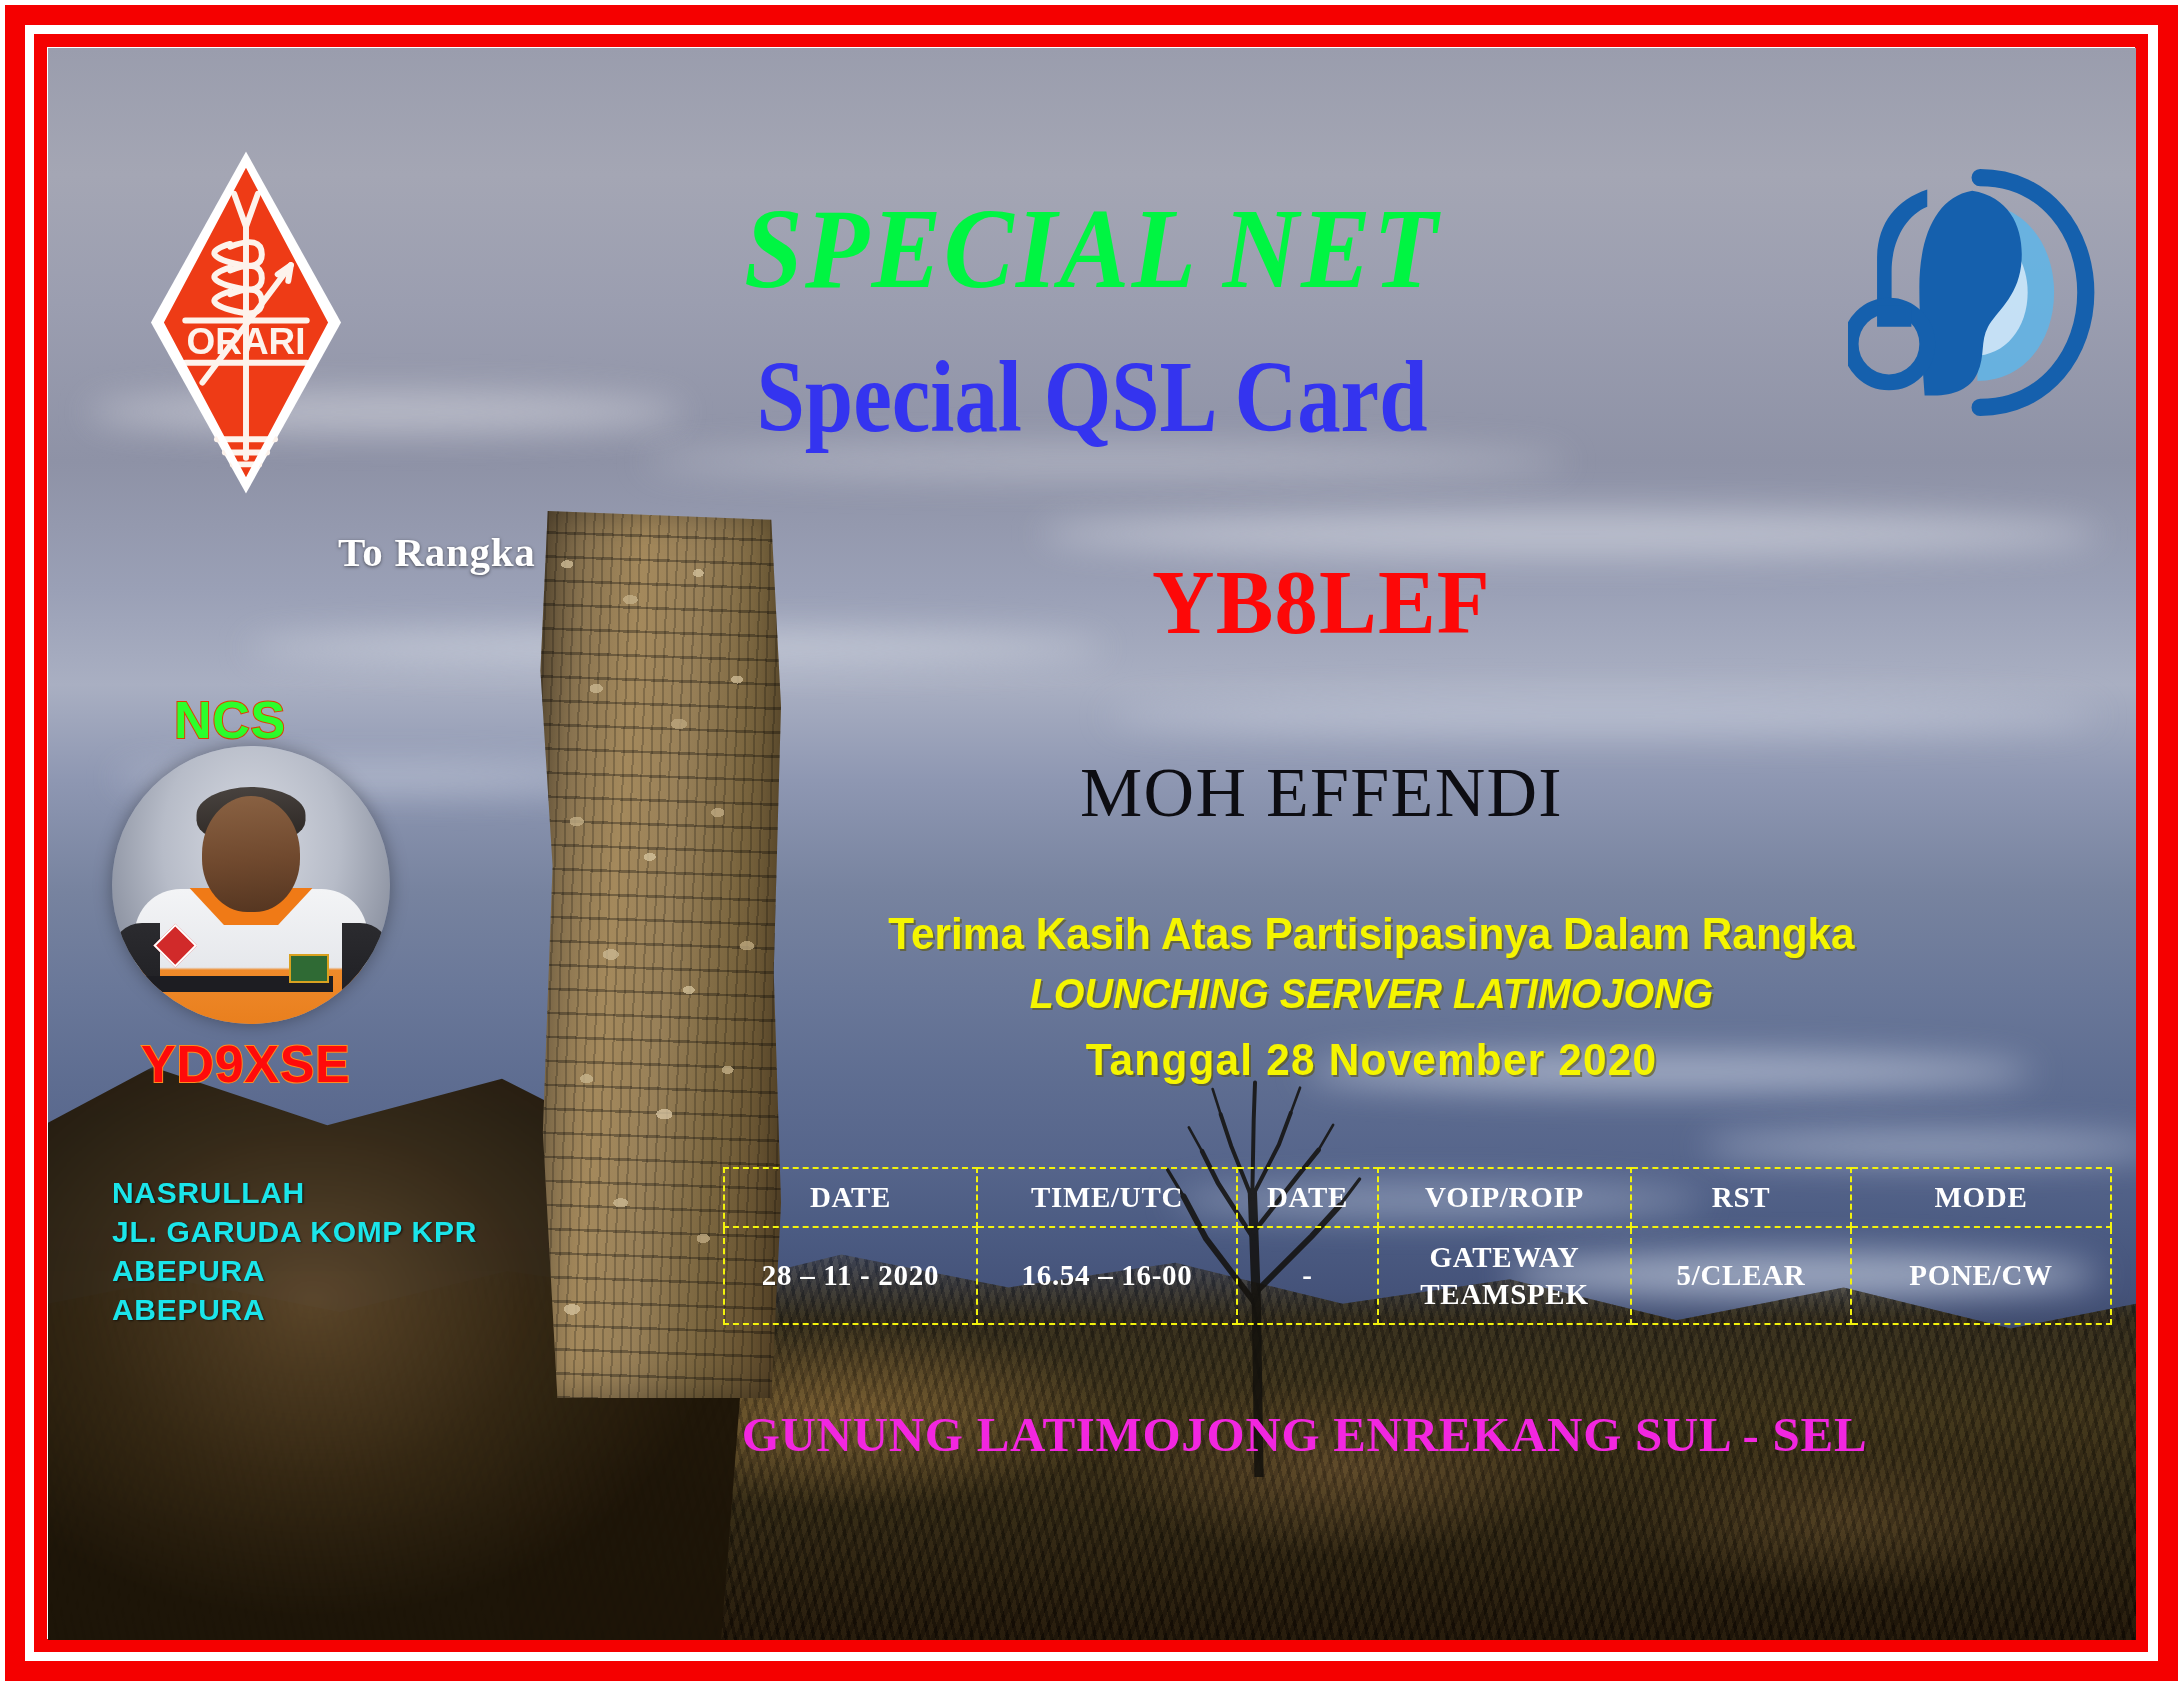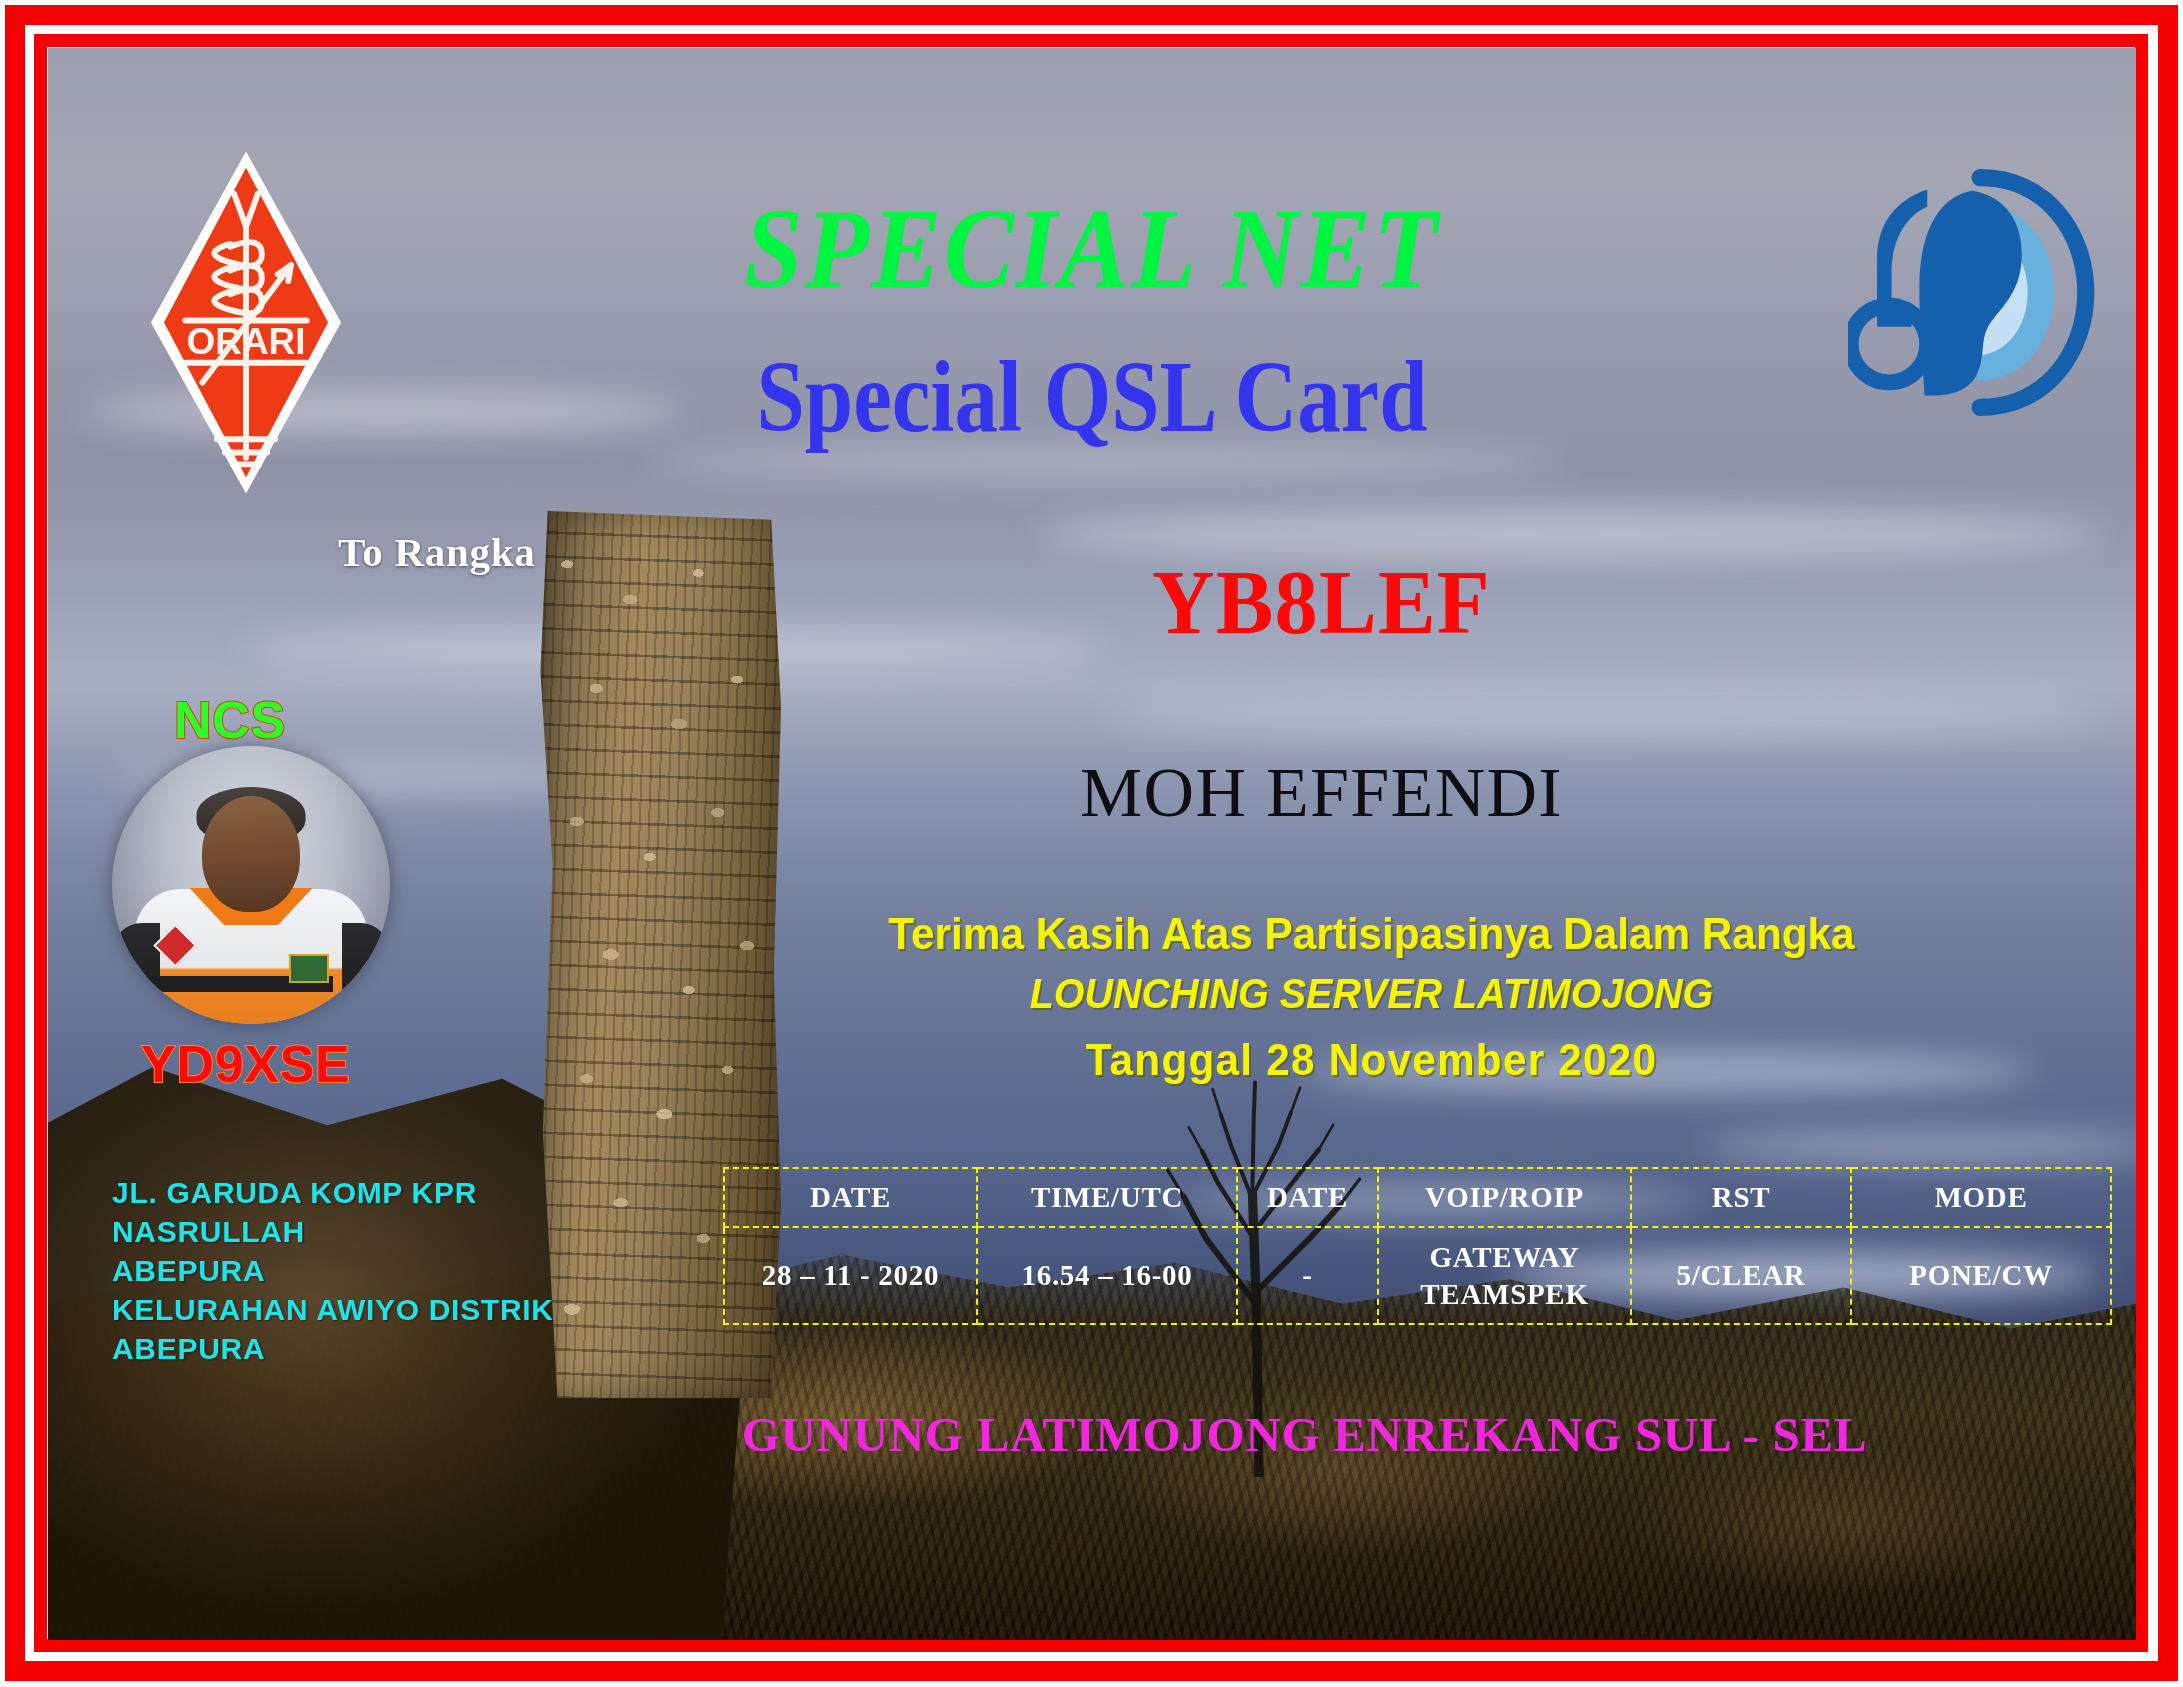--- a/index.html
+++ b/index.html
@@ -593,24 +593,23 @@
       <div class="op-belt"></div>
       <div class="op-patch"></div>
       <div class="op-badge"></div>
       <div class="op-hair"></div>
       <div class="op-head"></div>
     </div>
 
     <div class="ncs-callsign">YD9XSE</div>
 
     <div class="address-block">
+      <div>NASRULLAH</div>
       <div>JL. GARUDA KOMP KPR</div>
-      <div>NASRULLAH</div>
       <div>ABEPURA</div>
-      <div>KELURAHAN AWIYO DISTRIK</div>
       <div>ABEPURA</div>
     </div>
 
     <table class="qso-table">
       <thead>
         <tr>
           <th class="col-date">DATE</th>
           <th class="col-time">TIME/UTC</th>
           <th class="col-freq">DATE</th>
           <th class="col-voip">VOIP/ROIP</th>

